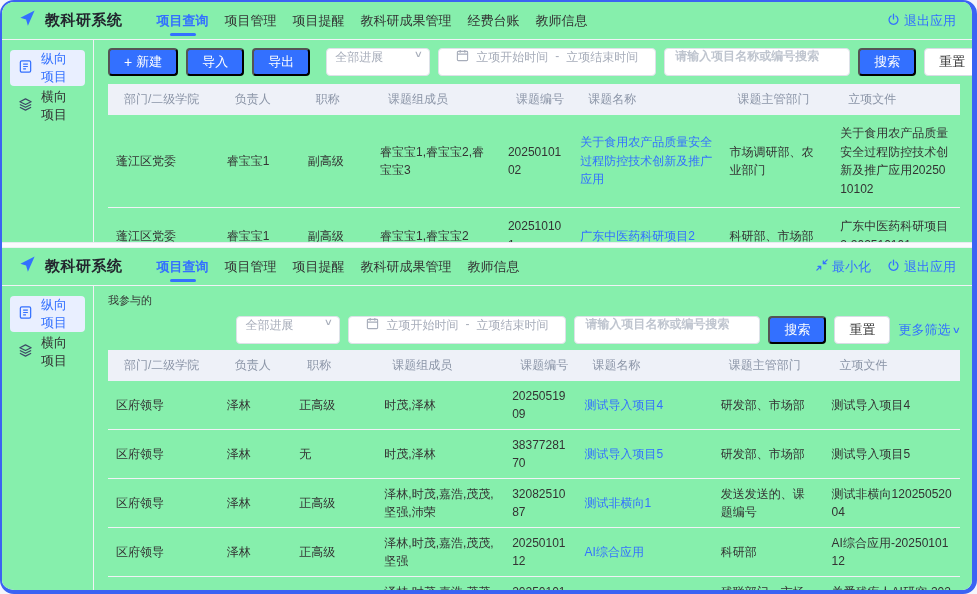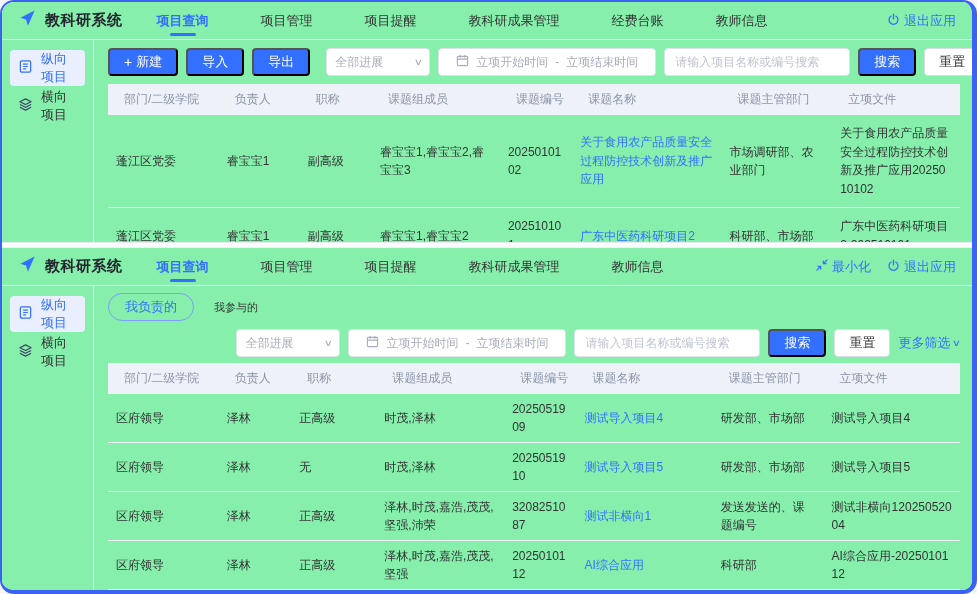--- a/index.html
+++ b/index.html
@@ -8,21 +8,21 @@
     overflow:hidden;background:#fff;display:flex;flex-direction:column;}
   .panel{display:flex;flex-direction:column;overflow:hidden;background:#86efac;}
   .panel-top{height:240px;flex:none;}
   .panel-bottom{flex:1;min-height:0;}
   .panel-divider{flex:none;height:4px;background:#fafbfd;border-top:1px solid #e7eaf1;border-bottom:1px solid #eef0f5;}
 
   
   .topbar{height:37px;flex:none;display:flex;align-items:center;padding:0 16px;border-bottom:1px solid #f1f2f6;}
   .brand{display:flex;align-items:center;gap:8px;flex:none;}
   .app-title{font-size:15px;font-weight:bold;color:#23262e;letter-spacing:.5px;white-space:nowrap;}
-  .nav{display:flex;margin-left:34px;gap:52px;height:100%;align-items:stretch;}
+  .nav{display:flex;margin-left:34px;gap:16px;height:100%;align-items:stretch;}
   .nav-item{position:relative;font-size:13px;color:#333;cursor:pointer;display:flex;align-items:center;white-space:nowrap;}
   .nav-item.active{color:#3370ff;font-weight:bold;}
   .nav-item.active::after{content:"";position:absolute;left:50%;transform:translateX(-50%);bottom:3px;width:26px;height:3px;border-radius:2px;background:#3370ff;}
   .topbar-right{margin-left:auto;display:flex;align-items:center;gap:16px;justify-content:flex-end;}
   .top-action{display:flex;align-items:center;gap:4px;cursor:pointer;color:#3370ff;font-size:13px;white-space:nowrap;}
 
   
   .panel-body{flex:1;display:flex;min-height:0;}
   .sidebar{width:92px;flex:none;border-right:1px solid #f1f2f6;padding:10px 8px 0;box-sizing:border-box;}
   .side-item{height:36px;display:flex;align-items:center;gap:8px;padding:0 8px;font-size:13px;color:#333;border-radius:4px;cursor:pointer;margin-bottom:2px;}
@@ -32,26 +32,26 @@
   .panel-bottom .main{padding-top:4px;}
 
   
   .toolbar{display:flex;align-items:center;gap:8px;margin-bottom:8px;flex:none;}
   .panel-bottom .toolbar{margin-bottom:6px;}
   .spacer{flex:1;}
   .btn{height:28px;display:inline-flex;align-items:center;justify-content:center;padding:0 14px;font-size:13px;border-radius:4px;cursor:pointer;box-sizing:border-box;white-space:nowrap;}
   .btn-primary{background:#3370ff;color:#fff;}
   .btn-plain{background:#fff;color:#333;border:1px solid #d8dce5;}
   .plus{margin-right:4px;font-size:14px;}
-  .control{height:28px;border:1px solid #dde1e8;border-radius:4px;display:flex;align-items:center;font-size:12px;color:#a7adba;box-sizing:border-box;background:#fff;flex:none;}
+  .control{height:28px;border:1px solid #dde1e8;border-radius:4px;display:flex;align-items:flex-start;font-size:12px;color:#a7adba;box-sizing:border-box;background:#fff;flex:none;}
   .select{width:104px;padding:0 8px;justify-content:space-between;cursor:pointer;}
   .datebox{width:218px;padding:0 8px;gap:7px;justify-content:center;cursor:pointer;}
   .datebox span{white-space:nowrap;}
   .search{width:186px;}
-  .search input{border:none;outline:none;width:100%;padding:0 10px;font-size:12px;color:#333;background:transparent;font-family:inherit;}
+  .search input{border:none;outline:none;width:100%;padding:0 10px;font-size:12px;color:#333;background:transparent;font-family:inherit;font-weight:bold;}
   .search input::placeholder{color:#bfc5cf;}
   .more-link{color:#3370ff;font-size:13px;display:flex;align-items:center;gap:3px;cursor:pointer;white-space:nowrap;}
   .chev{font-size:9px;transform:scaleX(1.4);display:inline-block;}
 
   
   .tabs{display:flex;align-items:center;gap:20px;margin:3px 0 8px;flex:none;}
   .tab-pill{color:#3370ff;border:1px solid #7d9dff;border-radius:15px;padding:4px 16px;font-size:13px;cursor:pointer;white-space:nowrap;}
   .tab-plain{color:#333;font-size:11px;cursor:pointer;white-space:nowrap;}
 
   
@@ -261,21 +261,20 @@
                 <path d="M2 8 L8 11 L14 8"></path>
                 <path d="M2 11 L8 14 L14 11"></path>
               </svg>
           </span>
           <span>横向项目</span>
         </div>
       </aside>
 
       <main class="main">
         <div class="tabs">
-          <span class="tab-pill">我负责的</span>
           <span class="tab-plain">我参与的</span>
         </div>
 
         <div class="toolbar">
           <div class="spacer"></div>
           <div class="control select">
             <span>全部进展</span>
             <span class="chev">∨</span>
           </div>
           <div class="control datebox">
@@ -332,21 +331,21 @@
               <td class="brk">2025051909</td>
               <td class="link">测试导入项目4</td>
               <td>研发部、市场部</td>
               <td class="brk">测试导入项目4</td>
             </tr>
             <tr>
               <td>区府领导</td>
               <td>泽林</td>
               <td>无</td>
               <td>时茂,泽林</td>
-              <td class="brk">2025051910</td>
+              <td class="brk">3837728170</td>
               <td class="link">测试导入项目5</td>
               <td>研发部、市场部</td>
               <td class="brk">测试导入项目5</td>
             </tr>
             <tr>
               <td>区府领导</td>
               <td>泽林</td>
               <td>正高级</td>
               <td>泽林,时茂,嘉浩,茂茂,坚强,沛荣</td>
               <td class="brk">3208251087</td>

